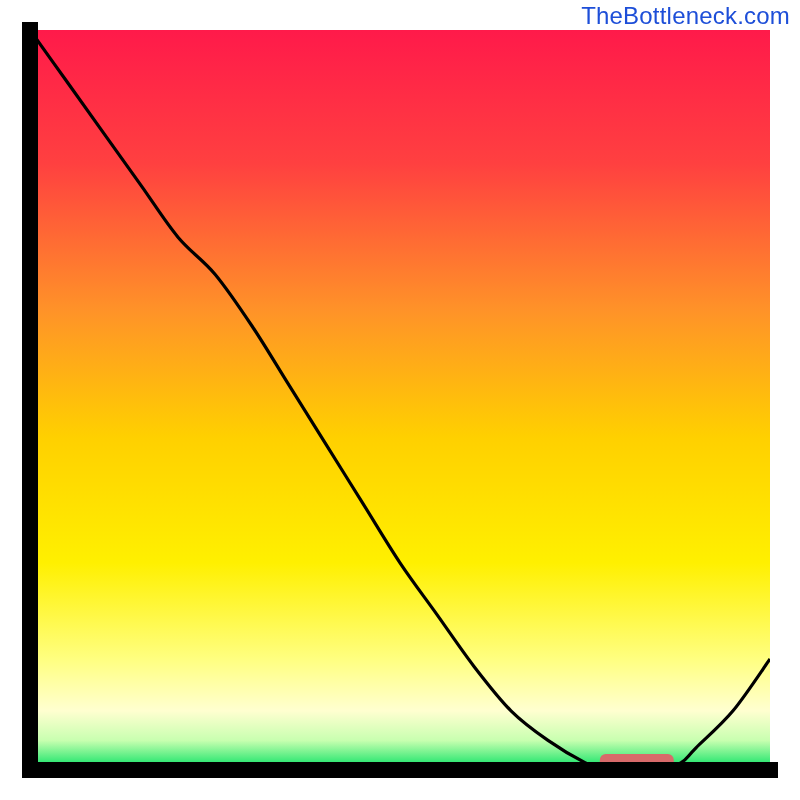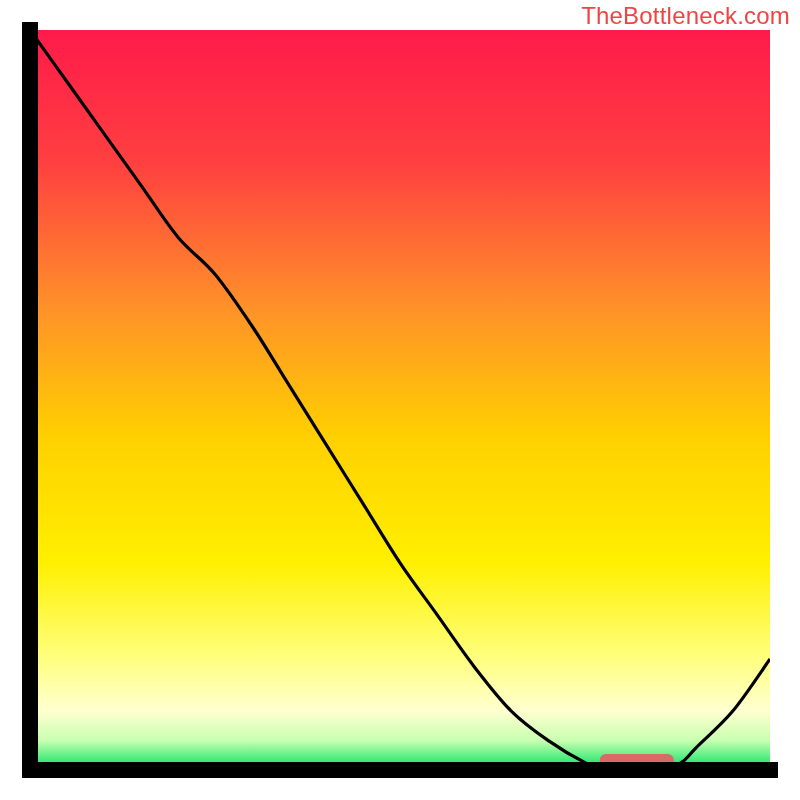--- a/index.html
+++ b/index.html
@@ -17,21 +17,21 @@
   }
   svg {
     display: block;
   }
   .watermark {
     position: absolute;
     top: 2px;
     right: 10px;
     font-size: 24px;
     font-weight: 500;
-    color: #ef4444;
+    color: #1d4ed8;
     letter-spacing: 0.2px;
     font-family: Arial, Helvetica, sans-serif;
   }
 </style>
 </head>
 <body>
 
 <div class="canvas-wrap">
 
   <svg width="800" height="800" viewBox="0 0 800 800">

